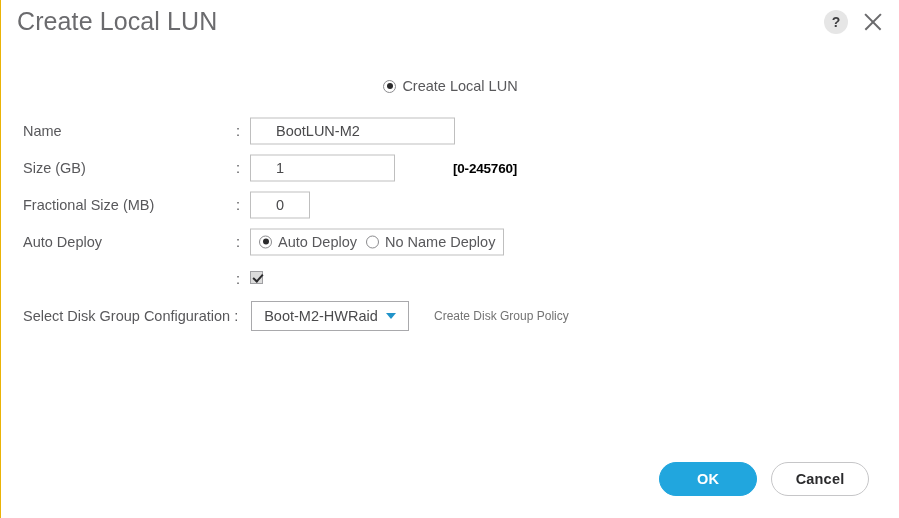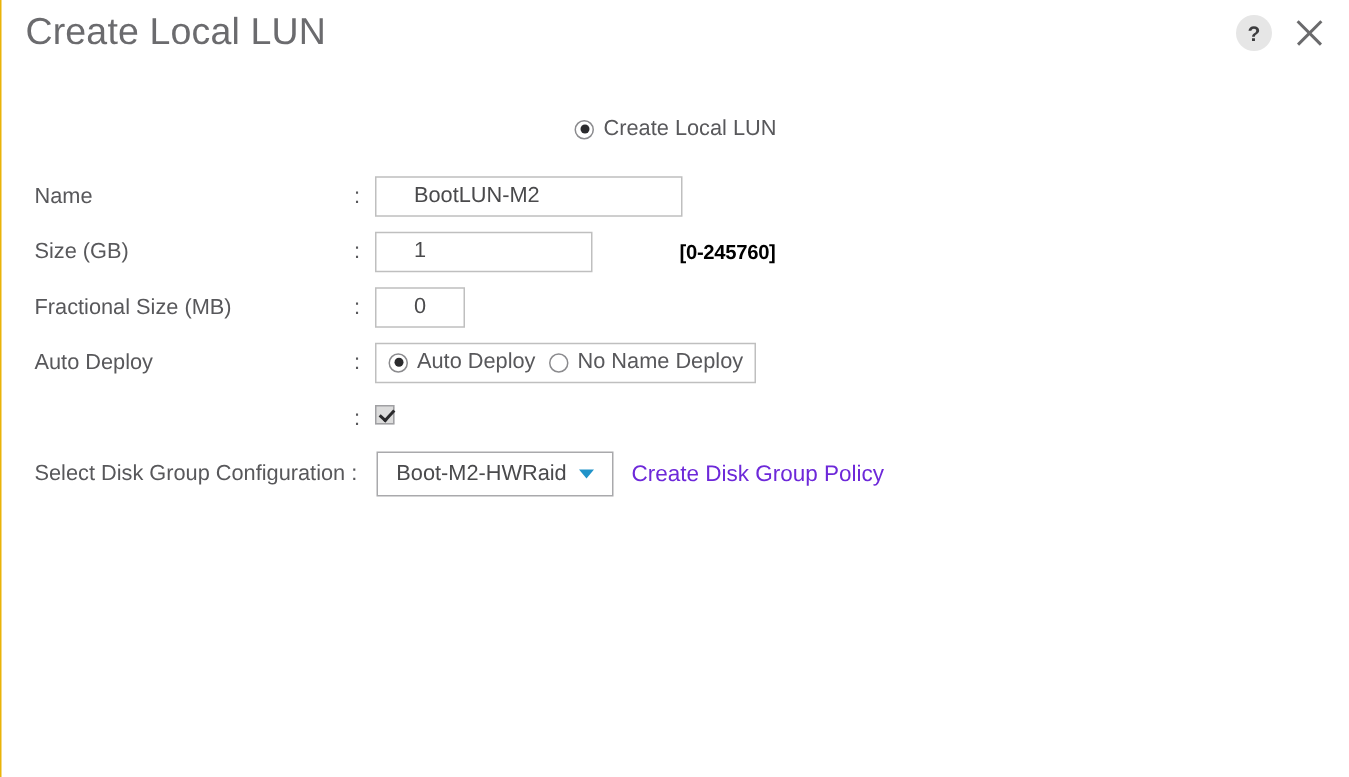--- a/index.html
+++ b/index.html
@@ -237,25 +237,25 @@
   .caret {
     width: 0; height: 0;
     border-left: 5px solid transparent;
     border-right: 5px solid transparent;
     border-top: 6px solid #2193c9;
     margin-left: 8px;
     flex: none;
   }
   .link {
     position: absolute;
-    left: 420px;
-    top: 50%;
-    transform: translateY(-50%);
-    font-size: 15px;
-    color: #6d28d9;
+    left: 433px;
+    top: 50%;
+    transform: translateY(-50%);
+    font-size: 12px;
+    color: #737373;
     cursor: pointer;
     white-space: nowrap;
   }
 
   
   .footer {
     position: absolute;
     right: 30px;
     bottom: 22px;
     display: flex;
@@ -365,14 +365,18 @@
         <span class="select">
           <span>Boot-M2-HWRaid</span>
           <span class="caret"></span>
         </span>
       </span>
       <span class="link">Create Disk Group Policy</span>
     </div>
 
   </div>
 
+  <div class="footer">
+    <div class="btn btn-ok">OK</div>
+    <div class="btn btn-cancel">Cancel</div>
+  </div>
 
 </div>
 
 </body></html>

